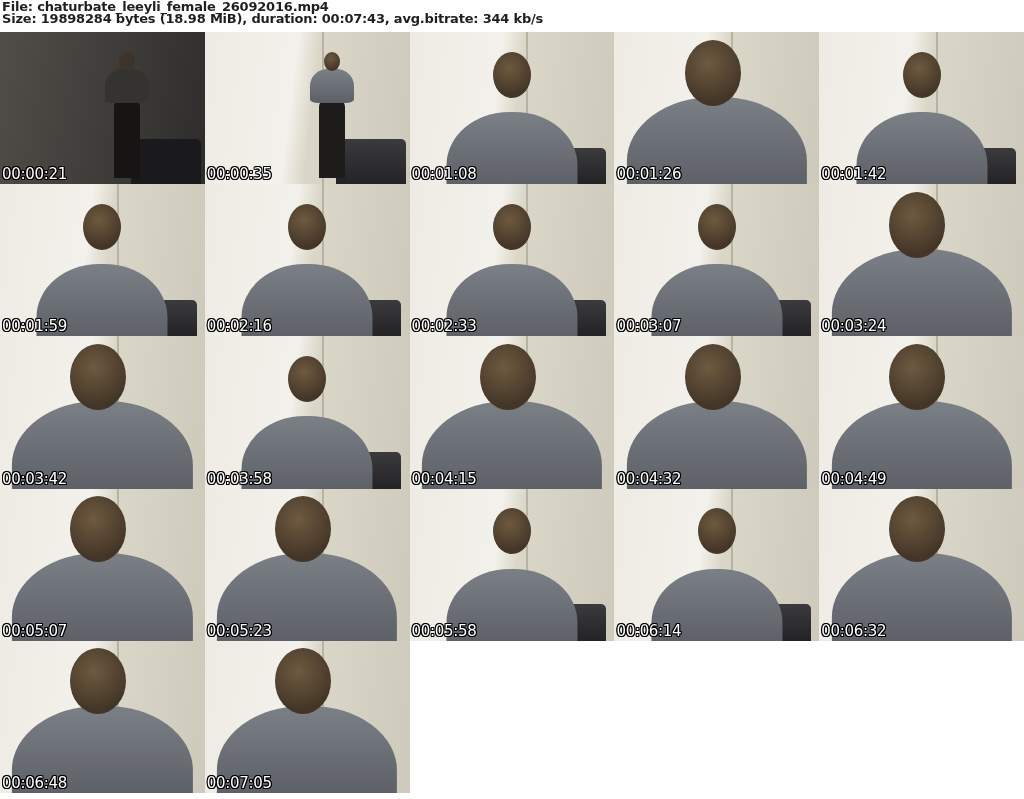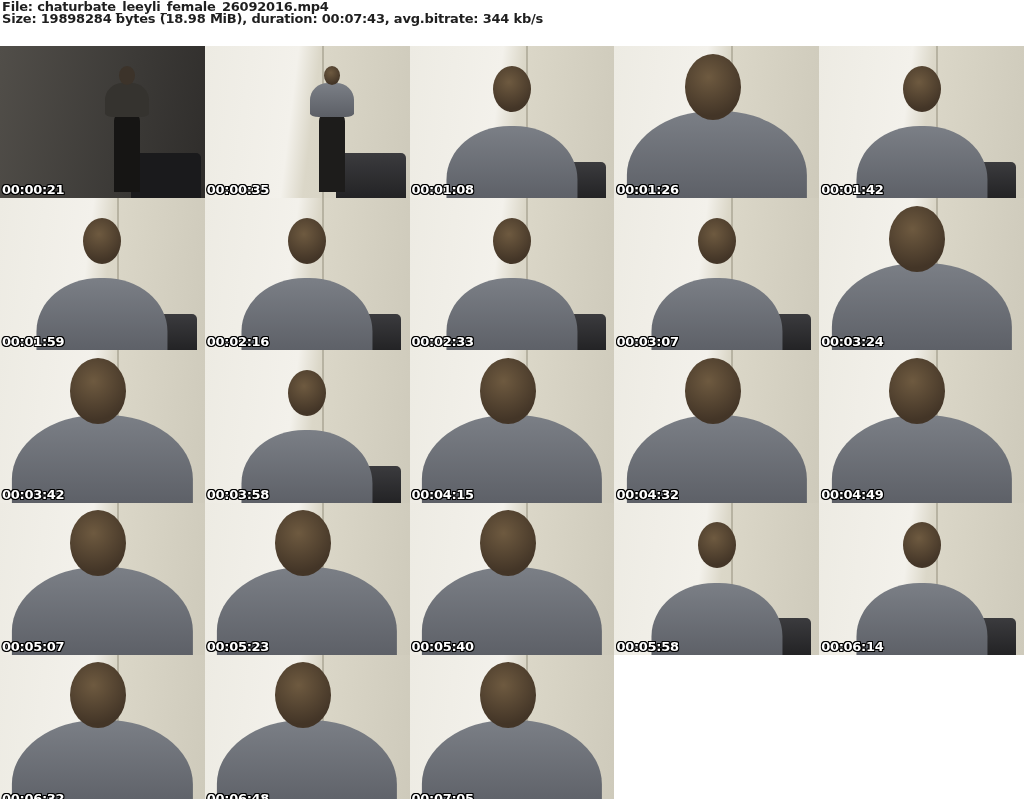--- a/index.html
+++ b/index.html
@@ -4,21 +4,21 @@
 <style>
   html,body{margin:0;padding:0;}
   body{
     width:1024px;height:799px;overflow:hidden;background:#ffffff;
     font-family:"DejaVu Sans", sans-serif;
   }
   .sheet{width:1024px;height:799px;position:relative;}
 
   
   .header{
-    height:46px;padding:1px 0 0 2px;box-sizing:border-box;background:#ffffff;
+    height:32px;padding:1px 0 0 2px;box-sizing:border-box;background:#ffffff;
   }
   .header .line{
     font-size:13px;font-weight:bold;line-height:12.4px;color:#1f1f1f;
     letter-spacing:-0.2px;white-space:nowrap;
   }
 
   
   .grid{
     width:1024px;height:761px;
     display:grid;grid-template-columns:repeat(5,1fr);grid-auto-rows:152.2px;
@@ -68,21 +68,21 @@
   
   .v-dark{background:linear-gradient(100deg,#514e49 0%,#3c3a37 60%,#2f2d2b 100%);}
   .v-dark .head{background:#3c332a;}
   .v-dark .torso{background:#35332f;}
   .v-dark .legs{background:#161514;}
   .v-dark .chair{background:#1a1a1c;display:block;}
 
   
   .time{
     position:absolute;left:2px;bottom:1px;
-    font-family:"DejaVu Sans", sans-serif;font-size:13px;font-weight:bold;color:#ffffff;
+    font-family:"DejaVu Sans", sans-serif;font-size:15px;font-weight:normal;color:#ffffff;
     text-shadow:-1px -1px 0 #000,1px -1px 0 #000,-1px 1px 0 #000,1px 1px 0 #000,
                 0 -1px 0 #000,0 1px 0 #000,-1px 0 0 #000,1px 0 0 #000;
     letter-spacing:-0.3px;
   }
 </style>
 </head>
 <body>
 
 <div class="sheet">
 
@@ -233,27 +233,20 @@
     </div>
 
     <div class="thumb v-close">
       <div class="seam"></div>
 
       <div class="torso"></div>
       <div class="head"></div>
       <span class="time">00:05:23</span>
     </div>
 
-    <div class="thumb v-close">
-      <div class="seam"></div>
-
-      <div class="torso"></div>
-      <div class="head"></div>
-      <span class="time">00:05:40</span>
-    </div>
 
     <div class="thumb v-mid">
       <div class="seam"></div>
       <div class="chair"></div>
 
       <div class="torso"></div>
       <div class="head"></div>
       <span class="time">00:05:58</span>
     </div>
 

